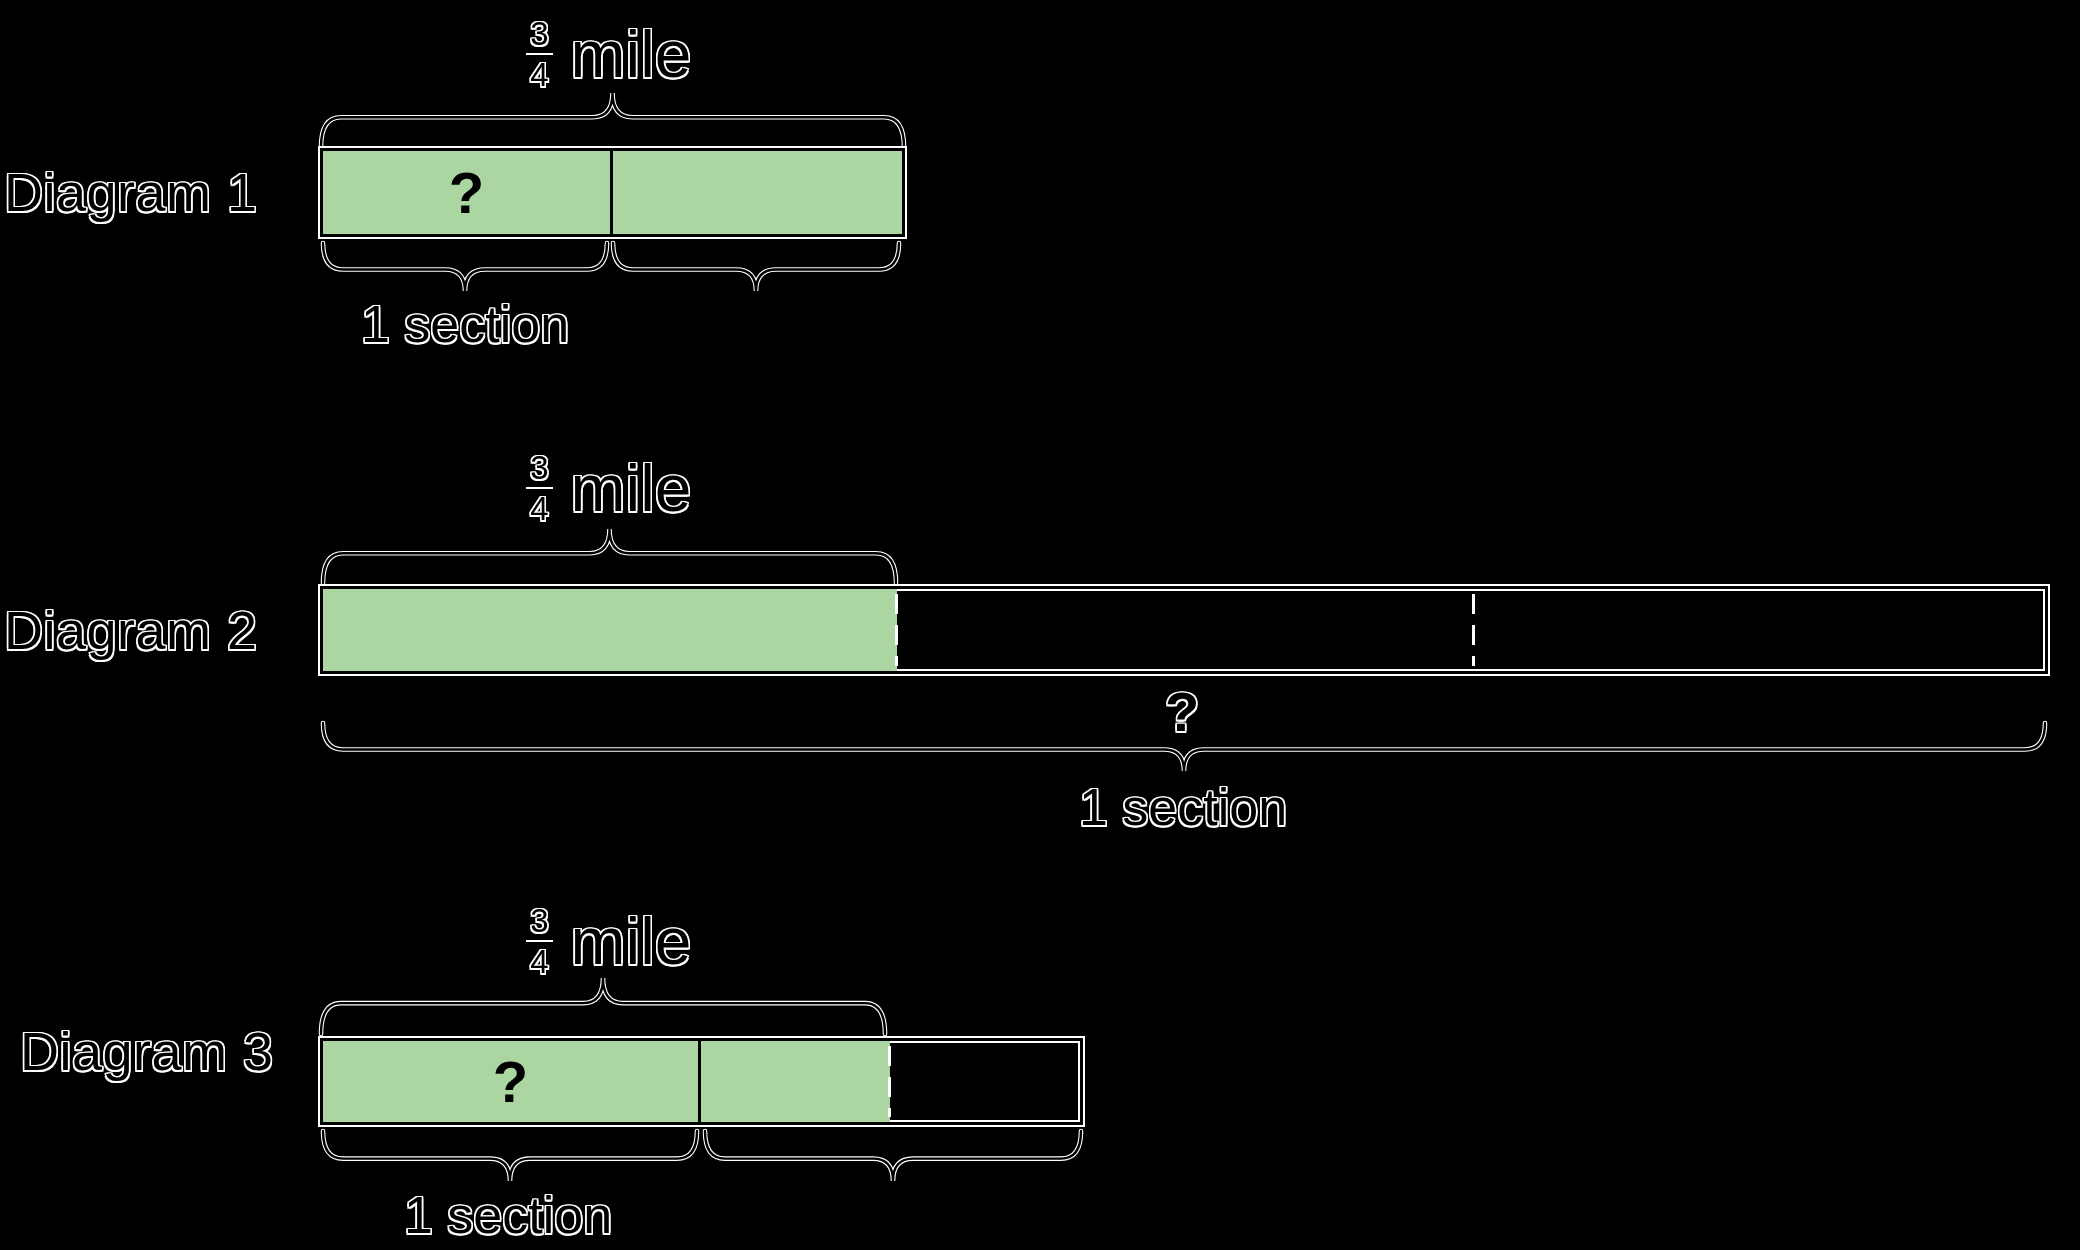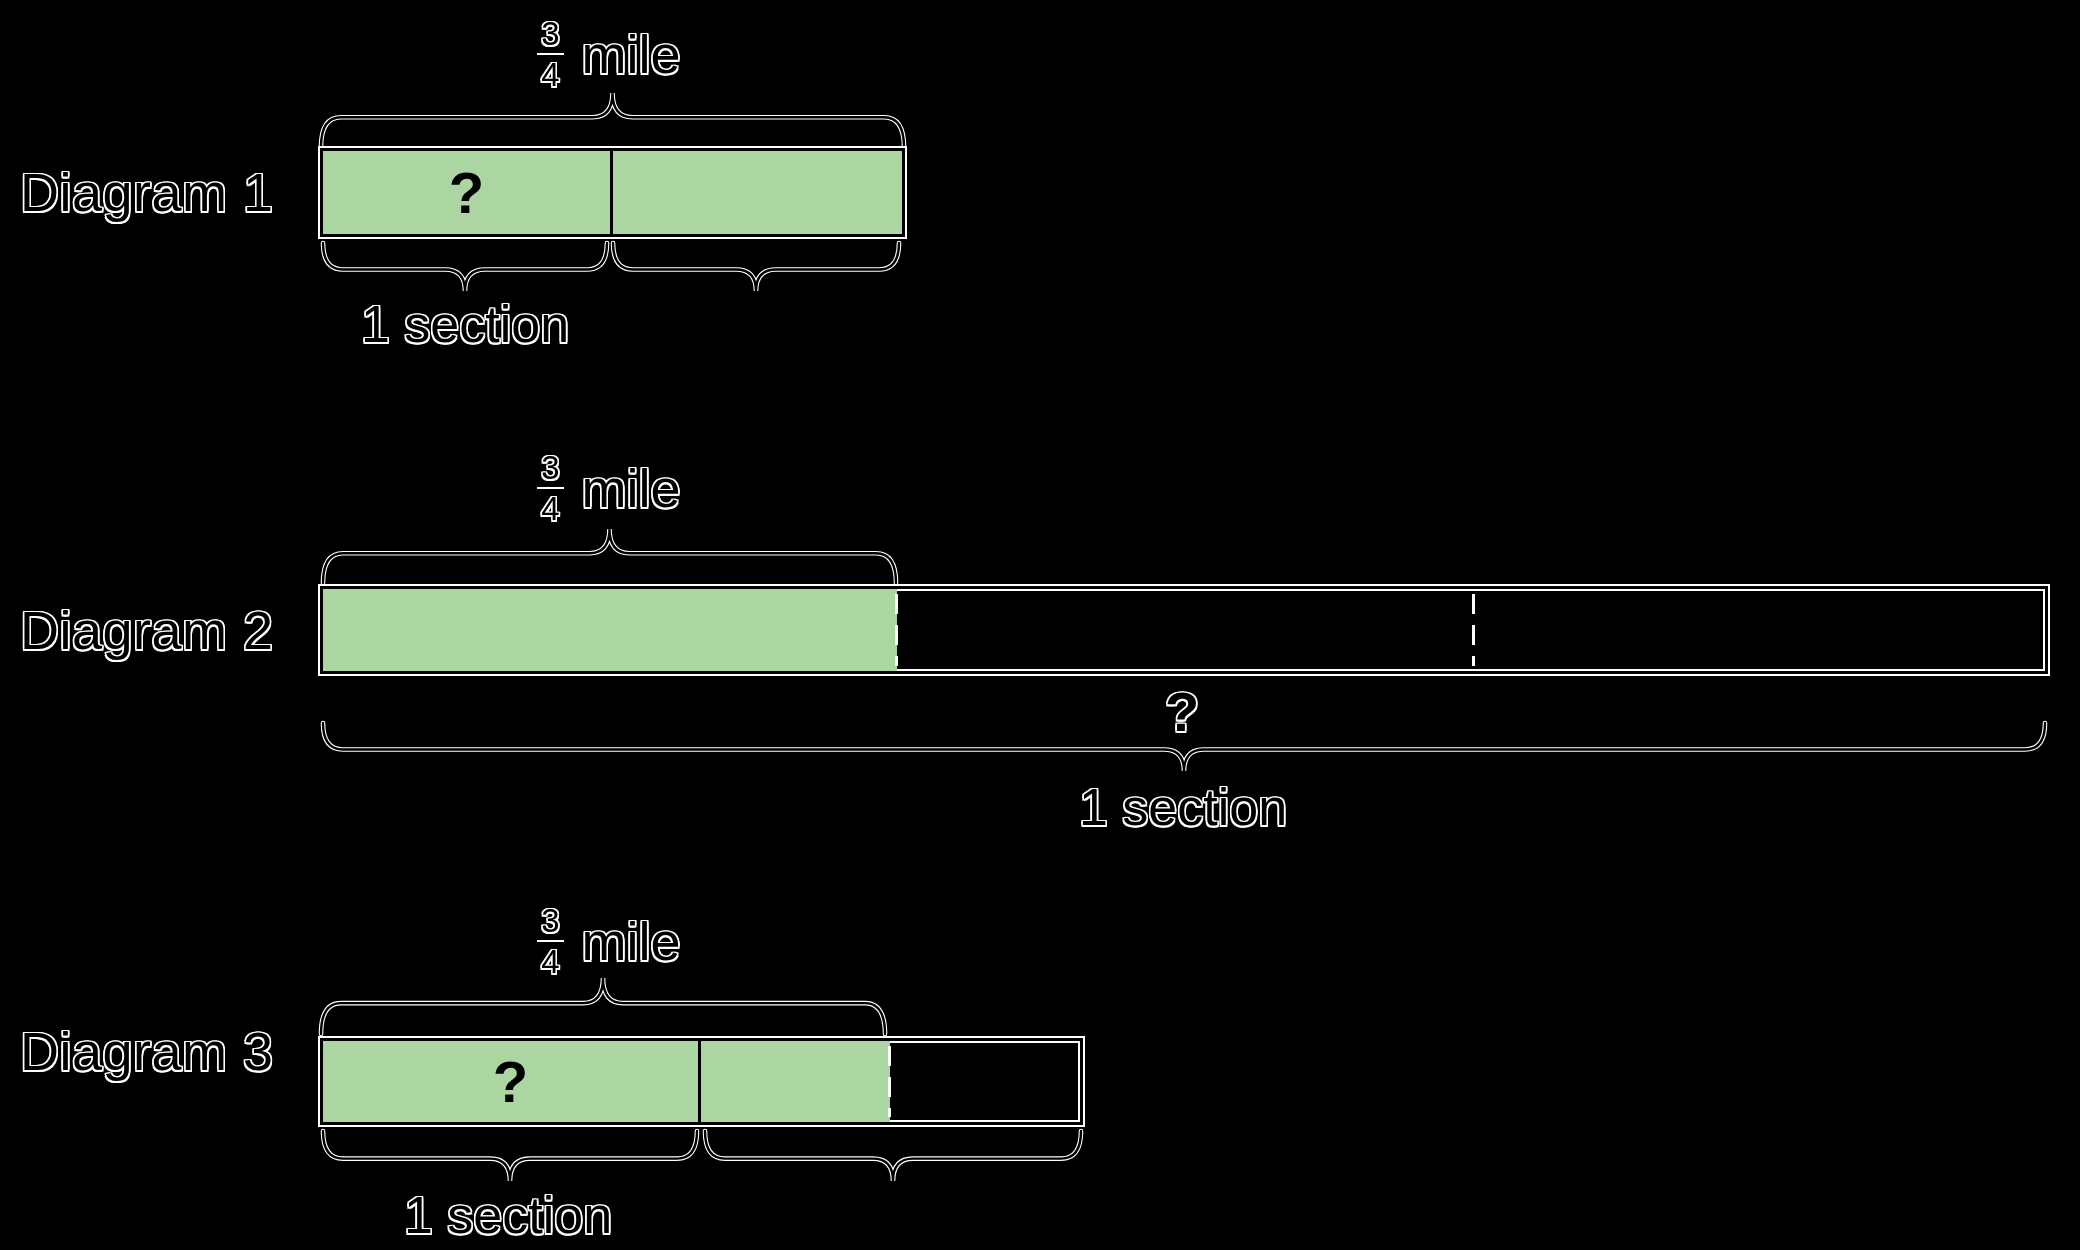--- a/index.html
+++ b/index.html
@@ -22,21 +22,21 @@
   .abs{position:absolute;}
   .dlabel{
     font-size:54px;letter-spacing:0.5px;white-space:nowrap;
   }
   .mile-label{
     display:flex;align-items:center;justify-content:center;gap:14px;
   }
   .frac{display:flex;flex-direction:column;align-items:center;width:34px;}
   .frac .fnum,.frac .fden{font-size:33px;line-height:1;}
   .frac .fbar{width:27px;height:2.5px;background:var(--halo,#fff);margin:3px 0;}
-  .funit{font-size:54px;line-height:1;}
+  .funit{font-size:66px;line-height:1;}
   .sec-label{font-size:52px;line-height:1.05;text-align:center;white-space:nowrap;}
   .q-outline{font-size:56px;line-height:1;text-align:center;font-weight:600;}
   .tape{
     box-sizing:border-box;
     border:3px solid var(--ink,#000);
     box-shadow:0 0 0 2px var(--halo,#fff);
   }
   .tape.dark{
     background:var(--ink,#000);
     box-shadow:0 0 0 2px var(--halo,#fff), inset 0 0 0 2px var(--halo,#fff);
@@ -53,21 +53,21 @@
     font-size:58px;font-weight:600;color:var(--ink,#000);
   }
   .brace{pointer-events:none;}
 </style>
 </head>
 <body>
 
 <div class="stage" style="--bg: #000000; --green: #abd6a1; --ink: #000000; --halo: #ffffff;">
 
   <section>
-    <div class="abs dlabel halo" style="left:20px;top:148px;height:89px;line-height:89px;">Diagram 1</div>
+    <div class="abs dlabel halo" style="left:4px;top:148px;height:89px;line-height:89px;">Diagram 1</div>
 
     <div class="abs mile-label" style="left:512px;top:16px;width:190px;height:76px;">
       <span class="frac">
         <span class="fnum halo">3</span>
         <span class="fbar"></span>
         <span class="fden halo">4</span>
       </span>
       <span class="funit halo">mile</span>
     </div>
 
@@ -93,21 +93,21 @@
         <svg width="288" height="50" viewBox="0 0 288 50" style="display:block;overflow:visible">
           <path d="M1,1 Q1,27.500000000000004 21,27.500000000000004 L124,27.500000000000004 Q144,27.500000000000004 144,49 Q144,27.500000000000004 164,27.500000000000004 L267,27.500000000000004 Q287,27.500000000000004 287,1" fill="none" stroke="#ffffff" stroke-width="4.6" stroke-linecap="round"></path>
           <path d="M1,1 Q1,27.500000000000004 21,27.500000000000004 L124,27.500000000000004 Q144,27.500000000000004 144,49 Q144,27.500000000000004 164,27.500000000000004 L267,27.500000000000004 Q287,27.500000000000004 287,1" fill="none" stroke="#000000" stroke-width="2.4" stroke-linecap="round"></path>
         </svg>
       </div>
 
     <div class="abs sec-label halo" style="left:315px;top:297px;width:300px;">1 section</div>
   </section>
 
   <section>
-    <div class="abs dlabel halo" style="left:20px;top:586px;height:88px;line-height:88px;text-align:center;">Diagram 2</div>
+    <div class="abs dlabel halo" style="left:4px;top:586px;height:88px;line-height:88px;text-align:center;">Diagram 2</div>
 
     <div class="abs mile-label" style="left:512px;top:450px;width:190px;height:76px;">
       <span class="frac">
         <span class="fnum halo">3</span>
         <span class="fbar"></span>
         <span class="fden halo">4</span>
       </span>
       <span class="funit halo">mile</span>
     </div>
 

